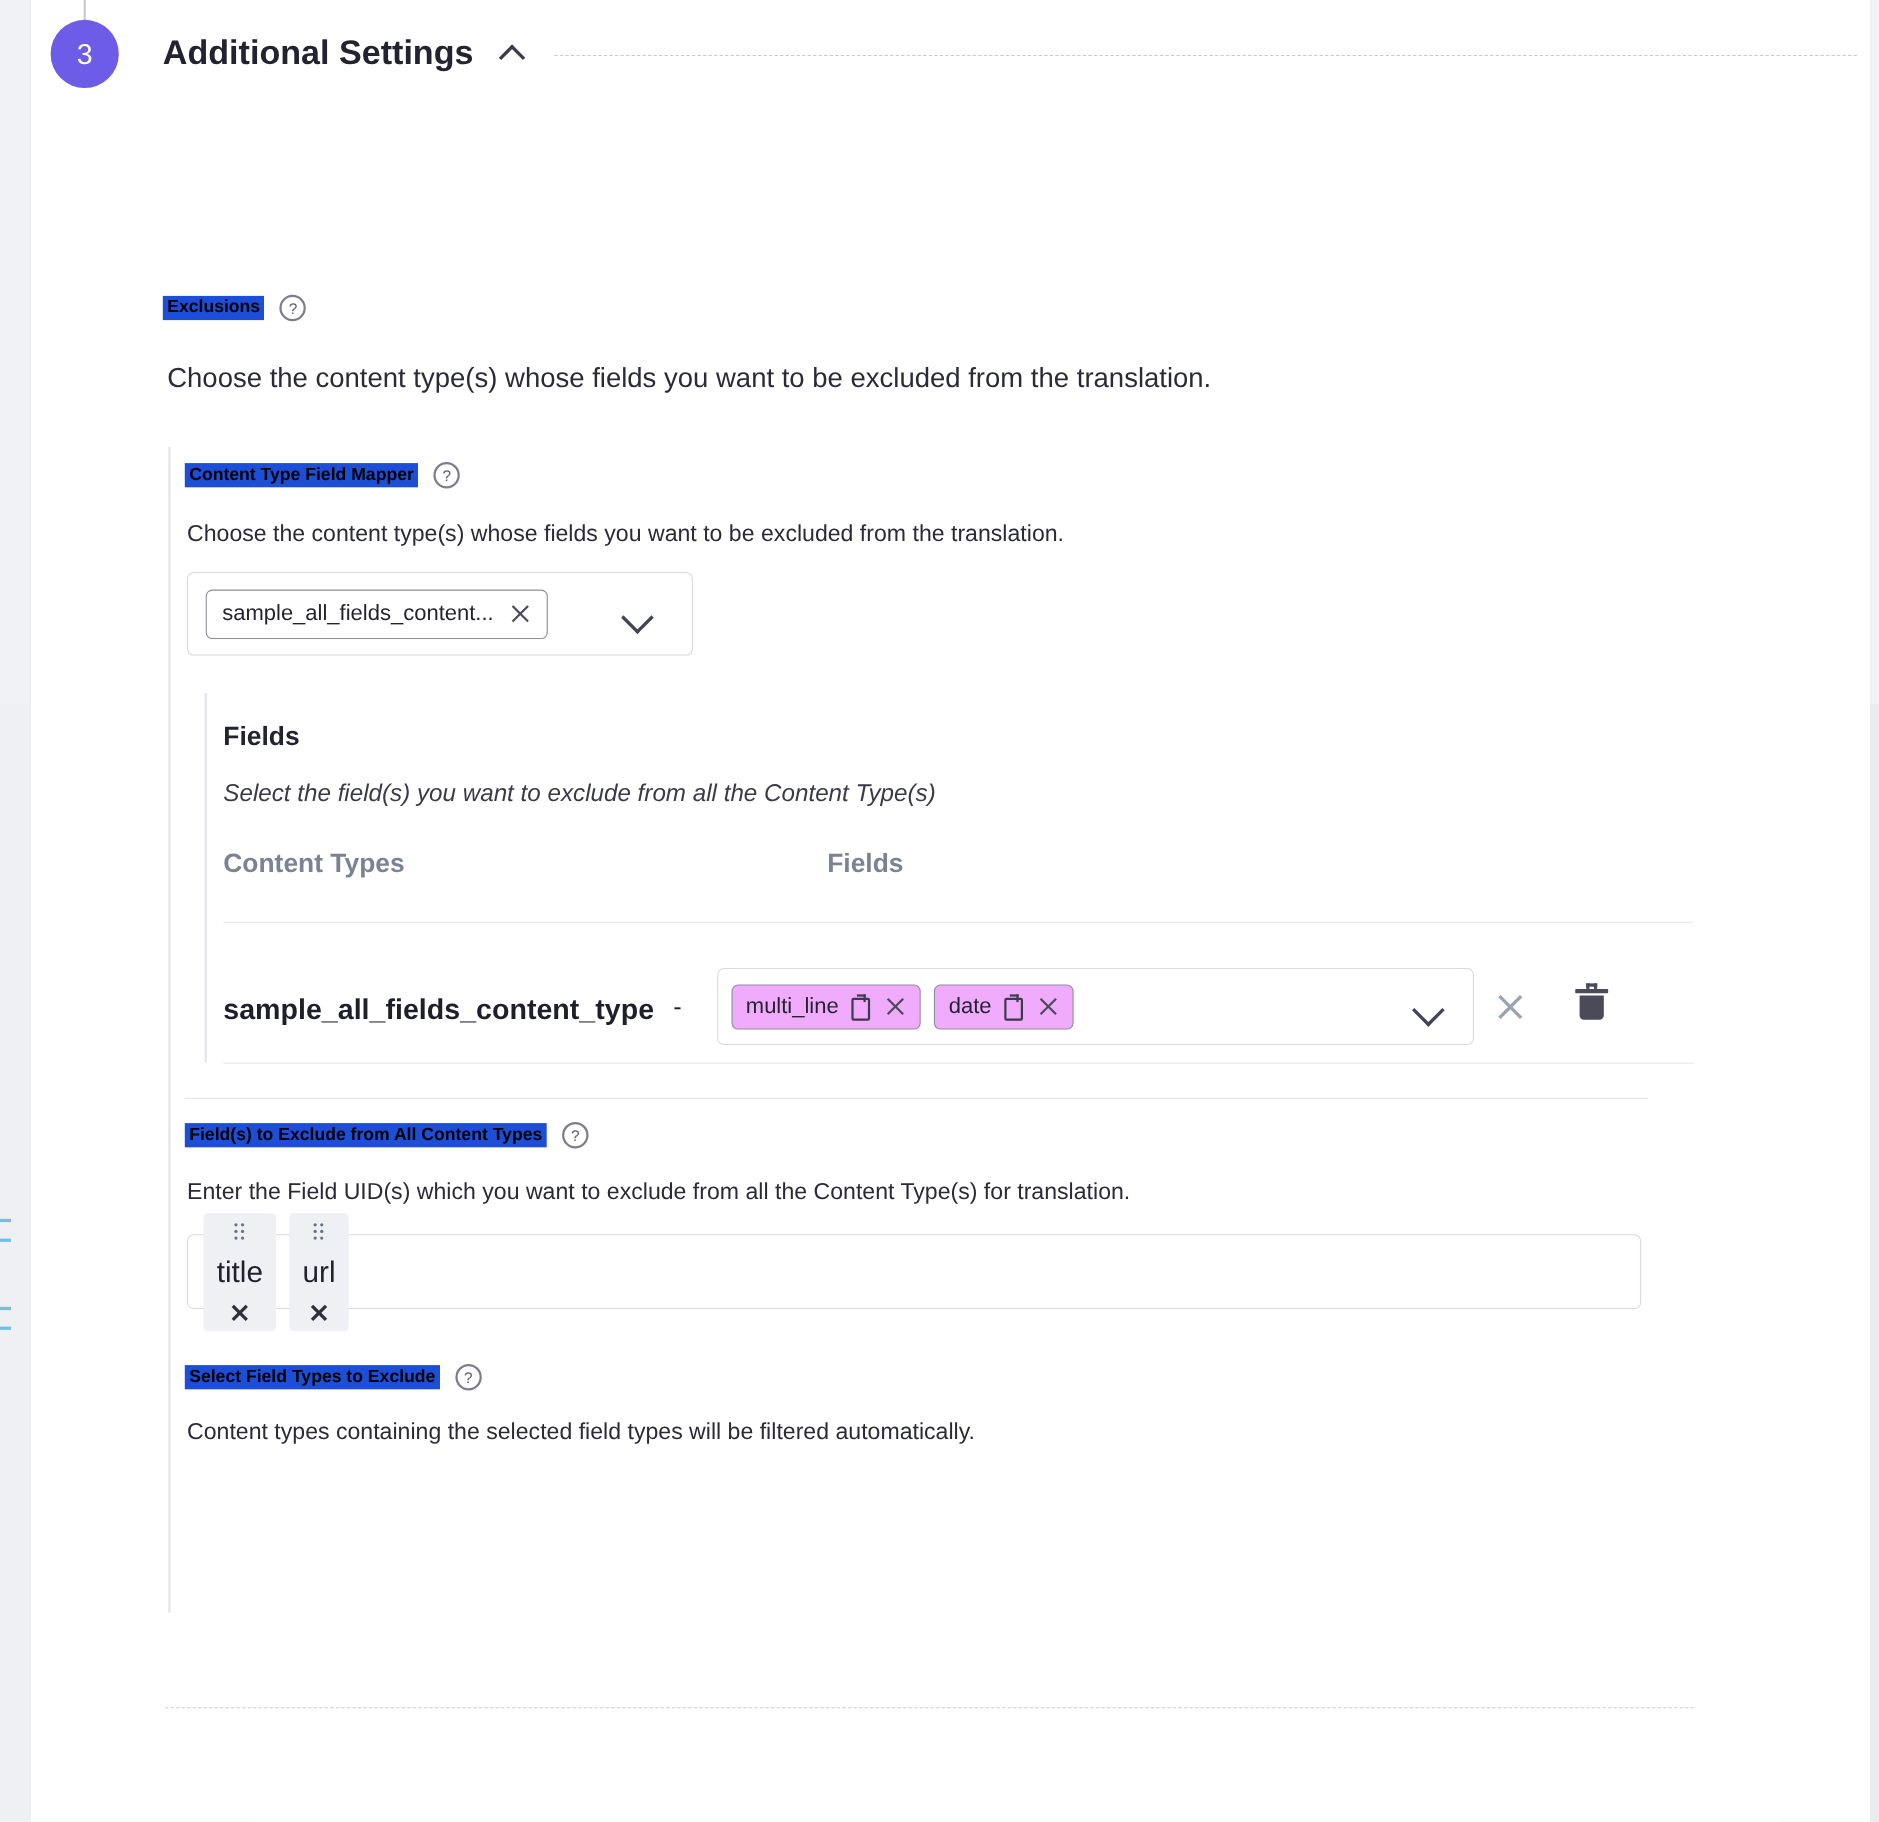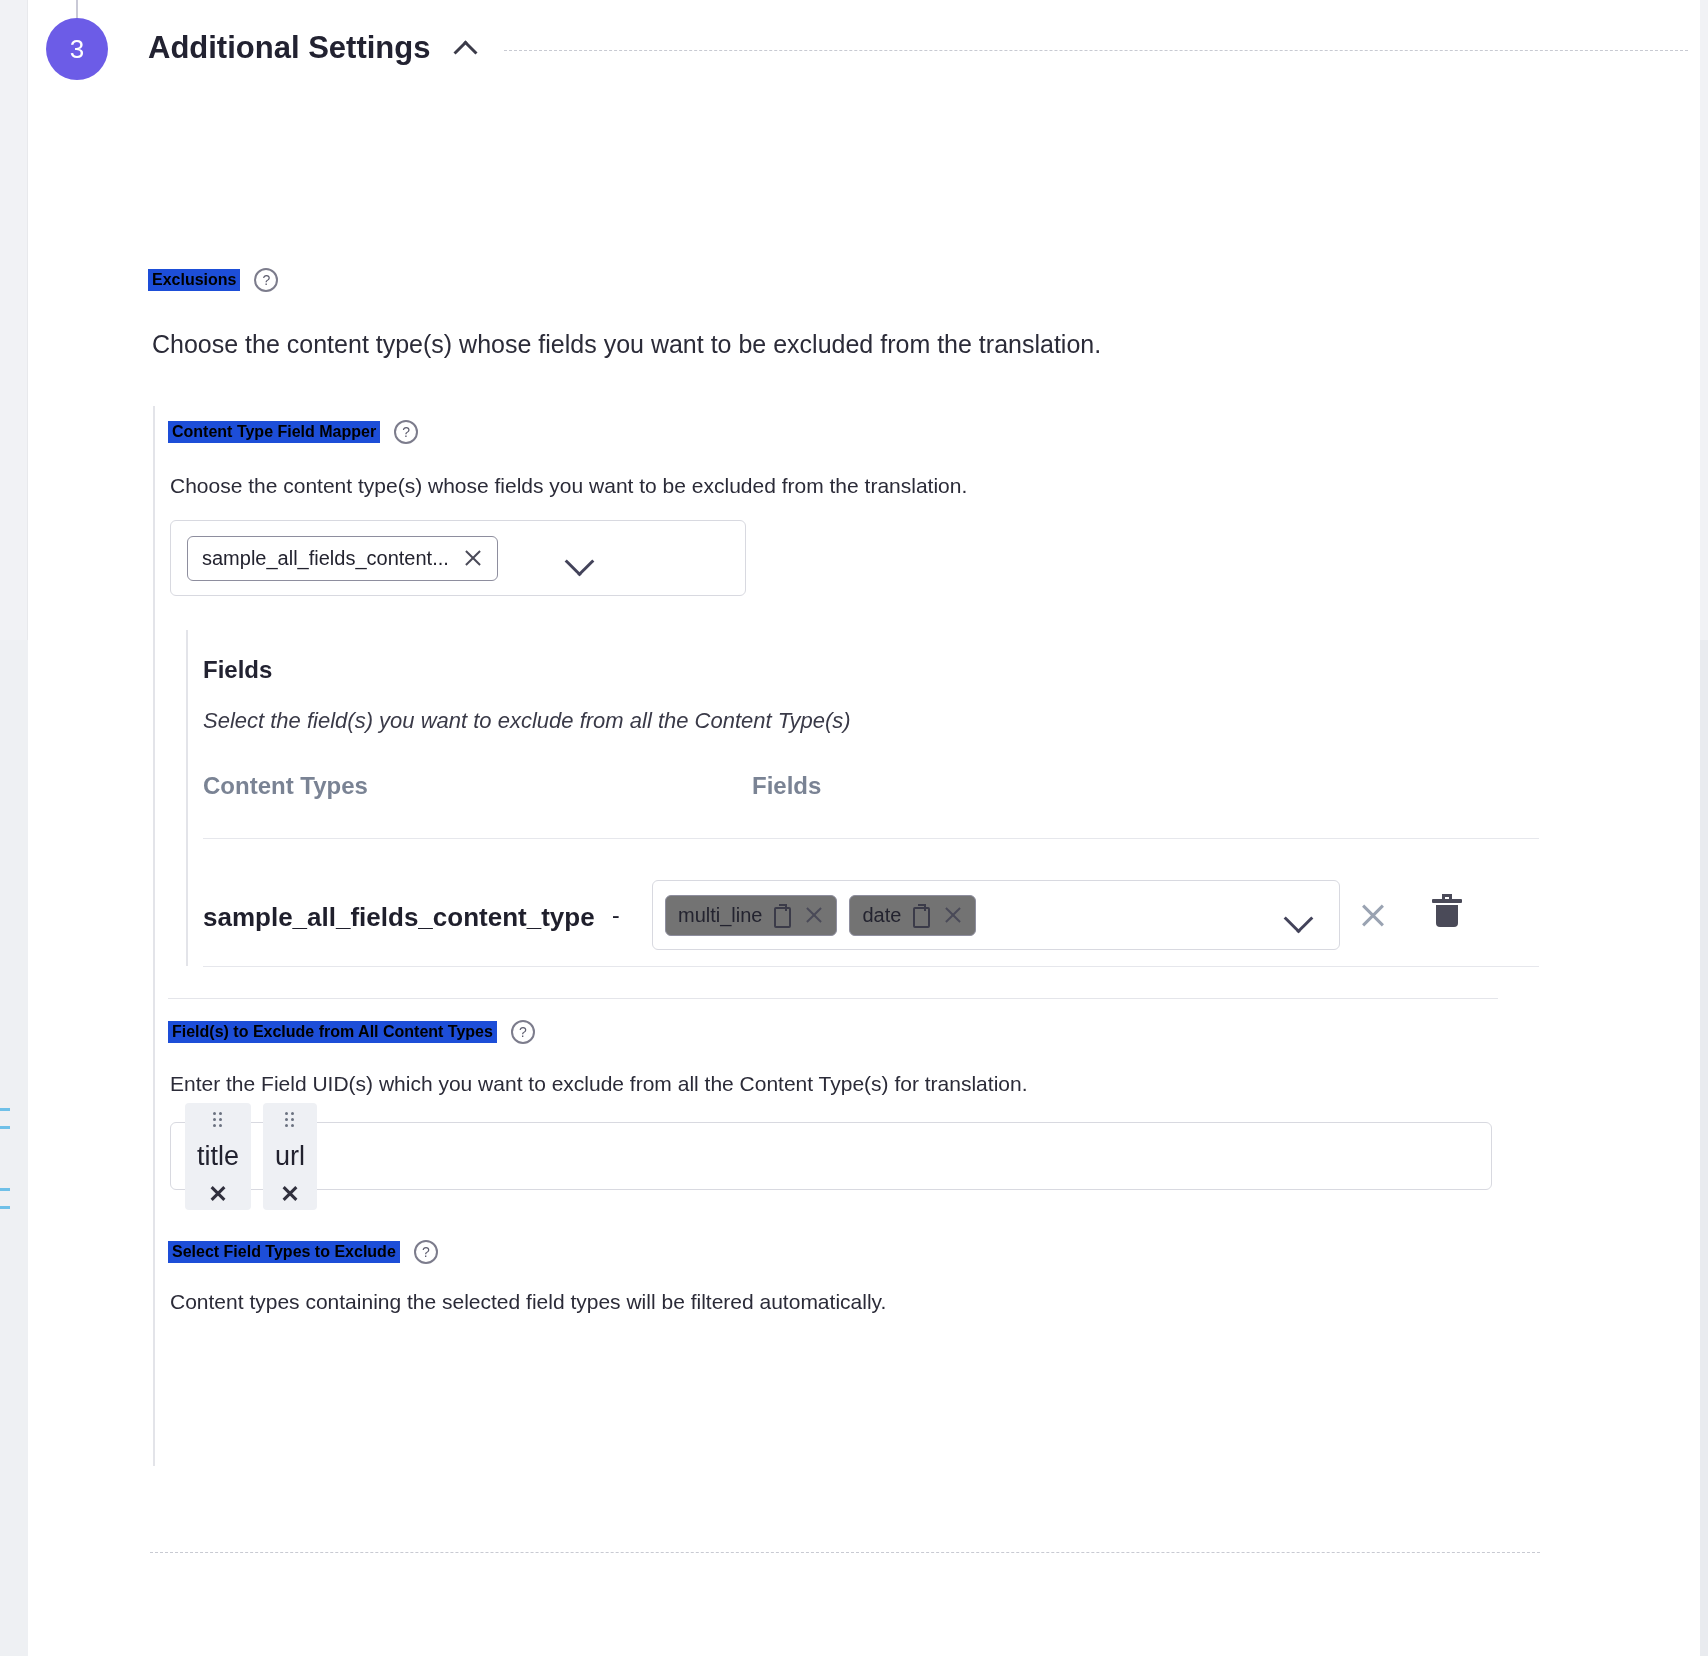--- a/index.html
+++ b/index.html
@@ -274,21 +274,21 @@
     padding: 0 12px;
     gap: 12px;
   }
   .field-pill {
     display: inline-flex; align-items: center; gap: 12px;
     border: 1px solid #8e8e9e;
     border-radius: 6px;
     padding: 8px 12px;
     font-size: 20px;
     color: #23232f;
-    background: #737373;
+    background: #f0abfc;
     white-space: nowrap;
   }
   .copy-ico {
     width: 18px; height: 22px;
     position: relative;
     flex: 0 0 auto;
     display: inline-block;
   }
   .copy-ico::before {
     content: "";
@@ -450,21 +450,21 @@
   <div class="desc" style="left:152px; top:330px; font-size:25px;">Choose the content type(s) whose fields you want to be excluded from the translation.</div>
 
   <div class="exclusions-rail"></div>
 
   <div class="lbl-row" style="left:168px; top:420px;">
     <span class="hl">Content Type Field Mapper</span>
     <span class="help-icon">?</span>
   </div>
   <div class="desc" style="left:170px; top:474px; font-size:21px;">Choose the content type(s) whose fields you want to be excluded from the translation.</div>
 
-  <div class="select-box" style="left:170px; top:520px; width:576px; height:76px; padding:0 16px;">
+  <div class="select-box" style="left:170px; top:520px; width:460px; height:76px; padding:0 16px;">
     <span class="tag-pill">
       <span>sample_all_fields_content...</span>
       <span class="x-ico"></span>
     </span>
     <span class="chev-down" style="margin-left:64px;"></span>
   </div>
 
   <div class="mapper-rail"></div>
 
   <div class="fields-title">Fields</div>

